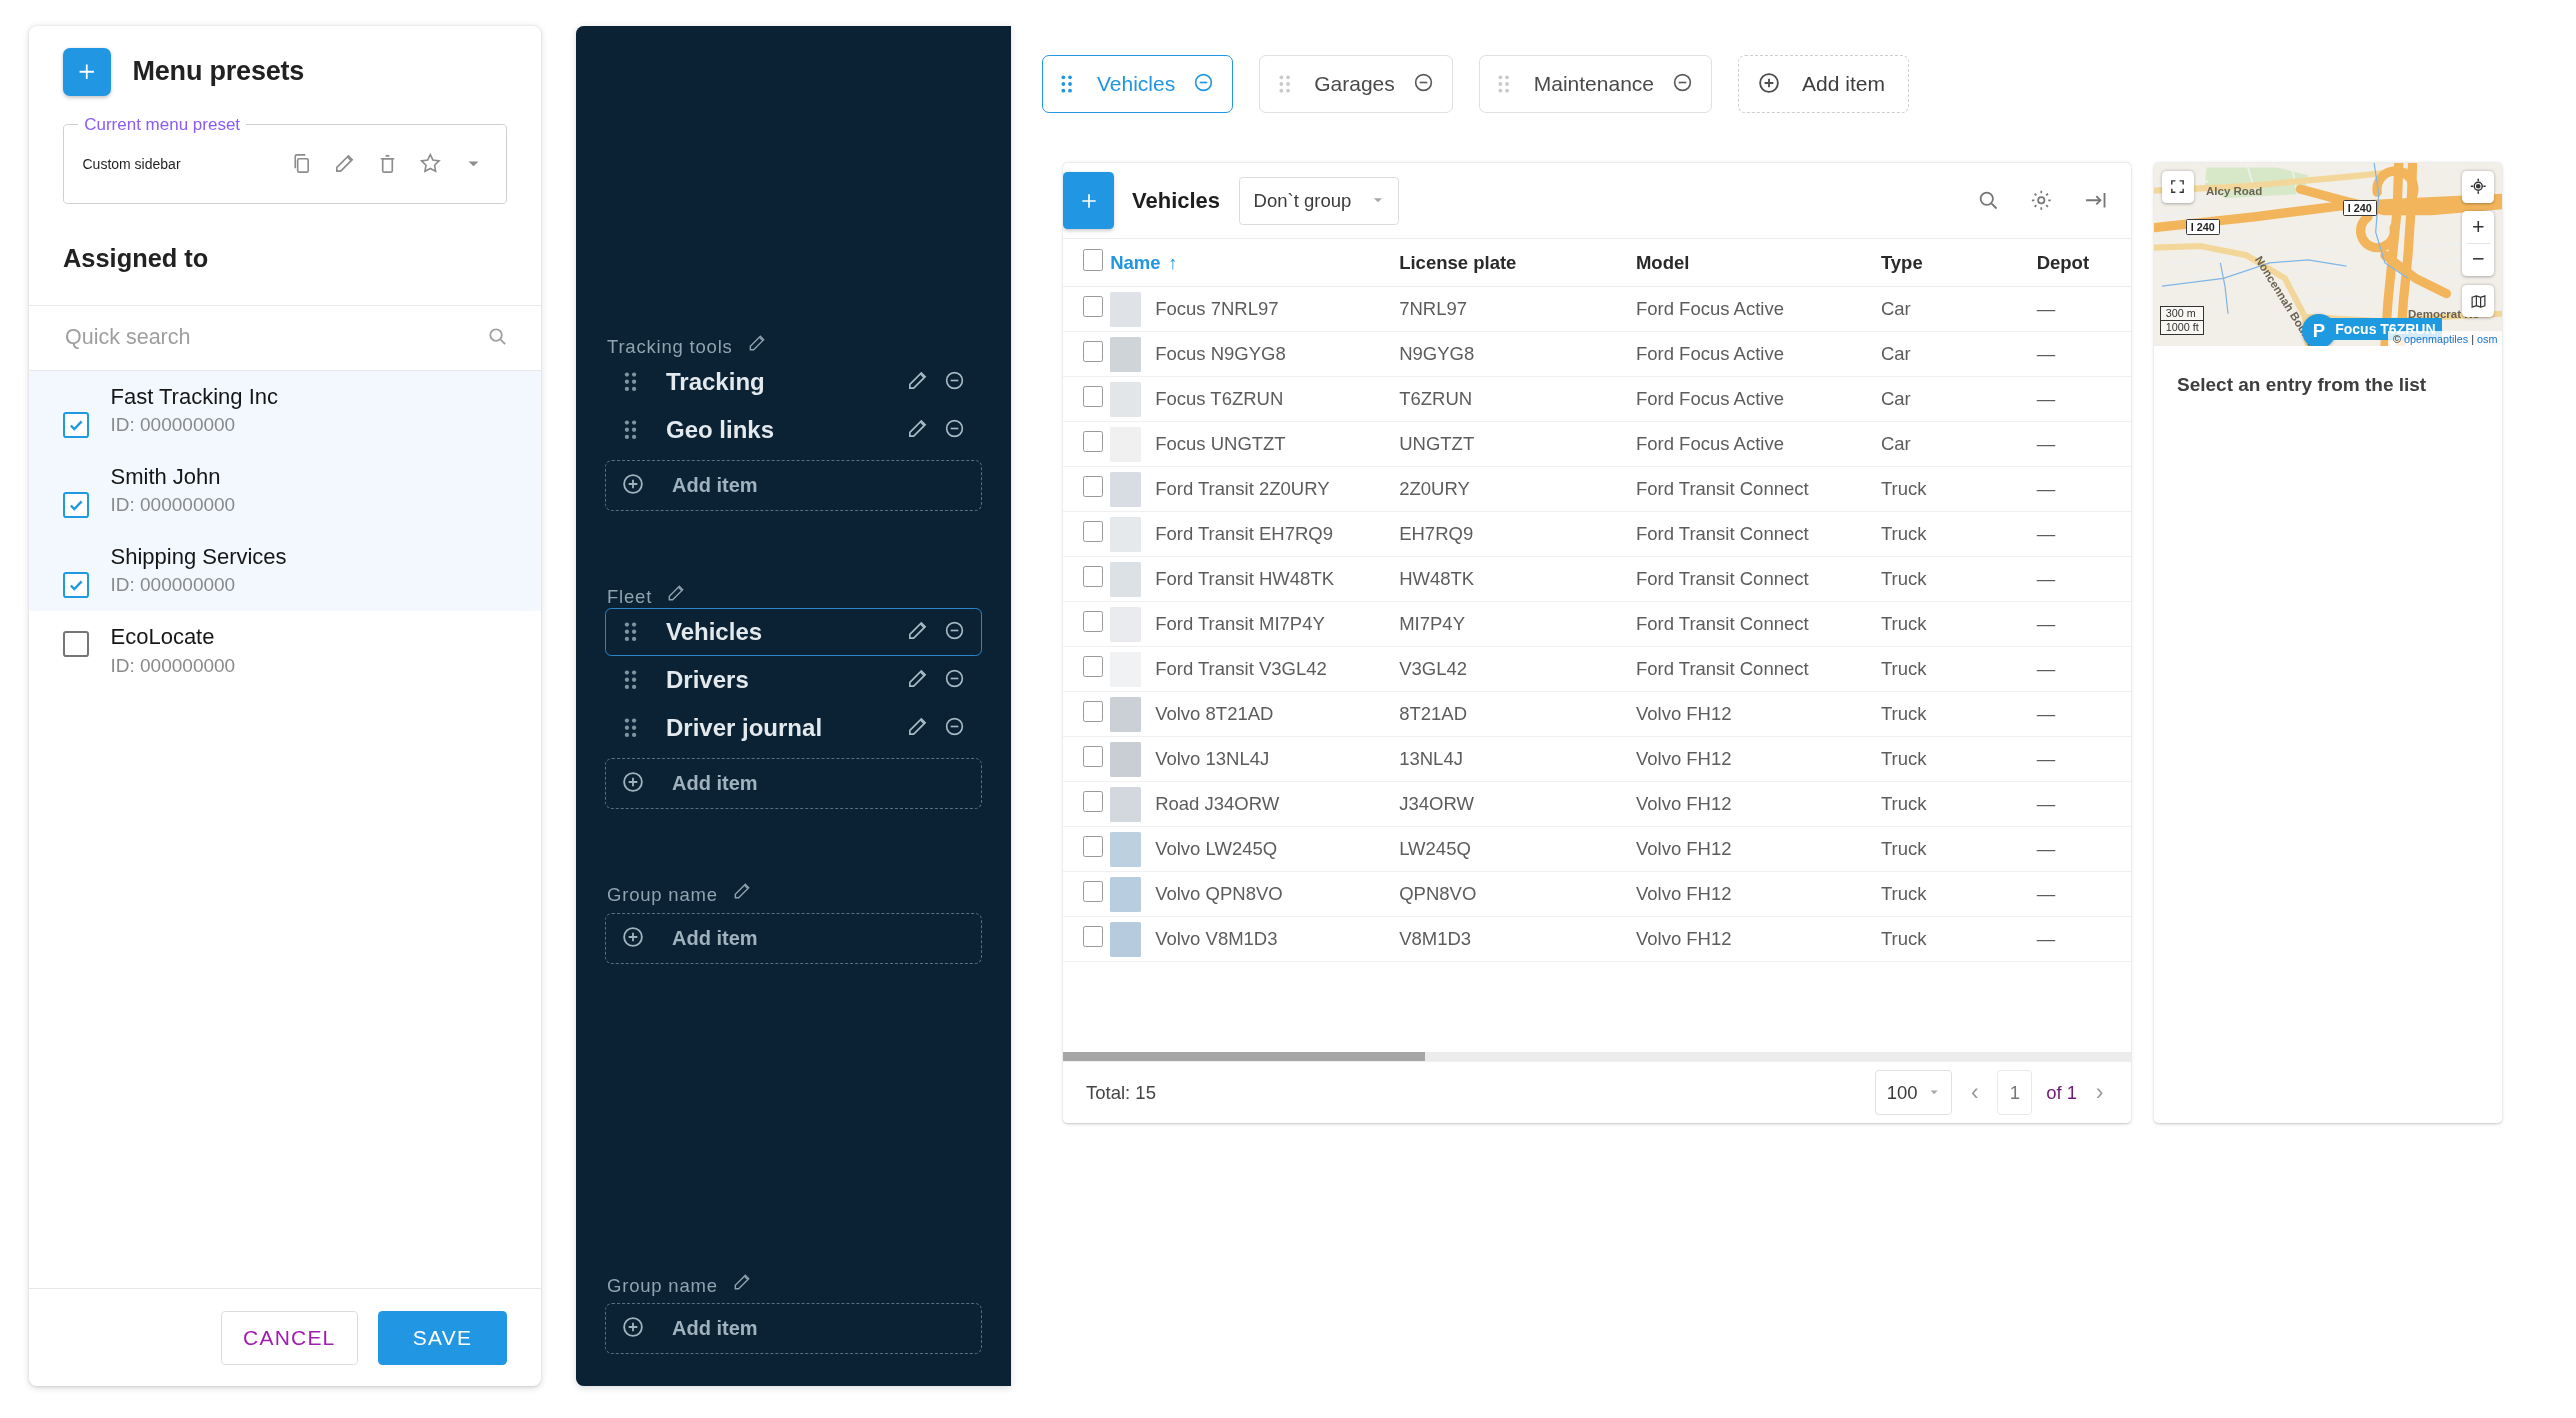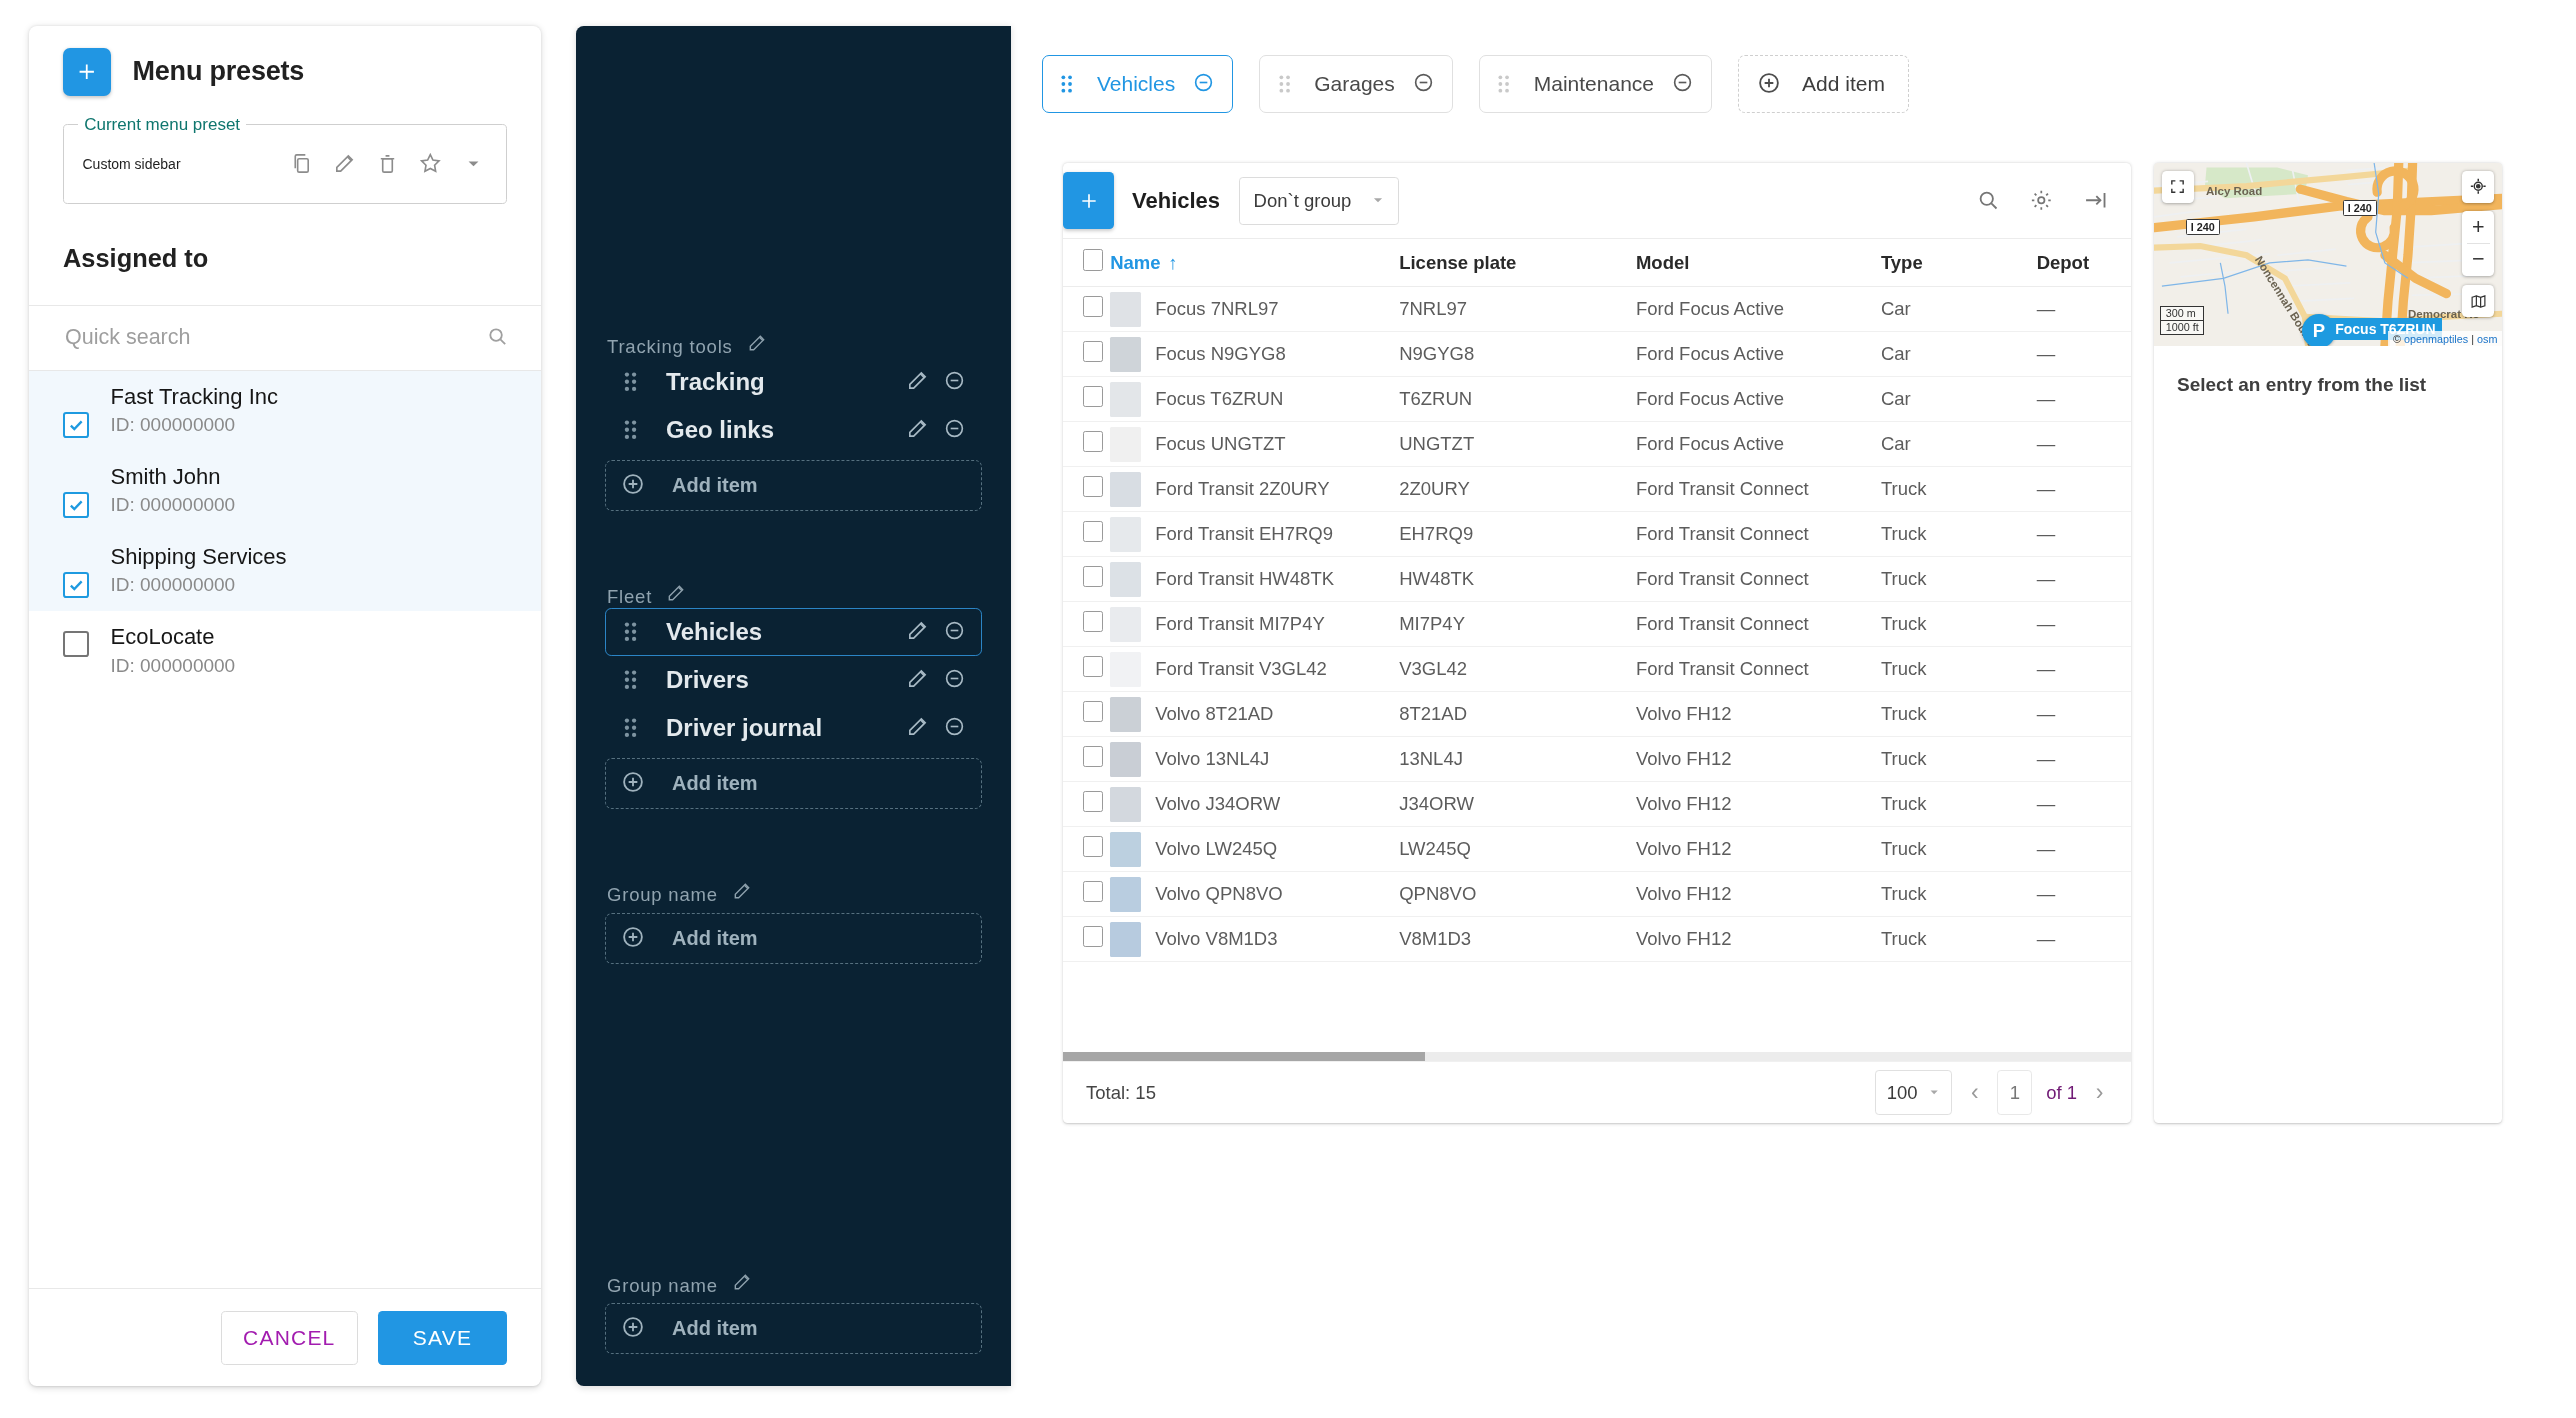--- a/index.html
+++ b/index.html
@@ -31,21 +31,21 @@
   .plus-square svg { display:block; }
   .lc-title { font-size:27px; font-weight:700; color:#212121; letter-spacing:-0.2px; }
 
   .preset-field {
     position:relative; margin:28px 34px 0 34px; height:80px;
     border:0.8px solid #cfcfcf; border-radius:4.6px;
     display:flex; align-items:center; padding: 0 20px 0 18.5px;
   }
   .preset-legend {
     position:absolute; top:-10px; left:14px; background:#fff;
-    padding:0 6.2px; font-size:17px; color:#0f766e; line-height:20px;
+    padding:0 6.2px; font-size:17px; color:#8b5cf6; line-height:20px;
   }
   .preset-value { font-size:14px; color:#1f1f1f; flex:1; }
   .preset-icons { display:flex; align-items:center; gap:17px; }
   .preset-icons .ic { width:26px; height:26px; display:flex; align-items:center; justify-content:center; cursor:pointer; }
 
   .assigned-title { padding:40px 34px 0 34px; font-size:25.4px; font-weight:700; color:#212121; }
 
   .quick-search-wrap {
     margin-top:32px; border-top:0.8px solid #e8e8e8; border-bottom:0.8px solid #e8e8e8;
     height:66px; display:flex; align-items:center; padding:0 32px 0 34px;
@@ -807,21 +807,21 @@
               <td class="col-lic">13NL4J</td>
               <td class="col-mod">Volvo FH12</td>
               <td class="col-typ">Truck</td>
               <td class="col-dep">—</td>
             </tr>
             <tr>
               <td class="col-cb"><span class="cb-sm" style="display:inline-block;"></span></td>
               <td class="col-name">
                 <div class="name-cell">
                   <span class="thumb" style="background:#d3d8de"></span>
-                  <span>Volvo J34ORW</span>
+                  <span>Road J34ORW</span>
                 </div>
               </td>
               <td class="col-lic">J34ORW</td>
               <td class="col-mod">Volvo FH12</td>
               <td class="col-typ">Truck</td>
               <td class="col-dep">—</td>
             </tr>
             <tr>
               <td class="col-cb"><span class="cb-sm" style="display:inline-block;"></span></td>
               <td class="col-name">

